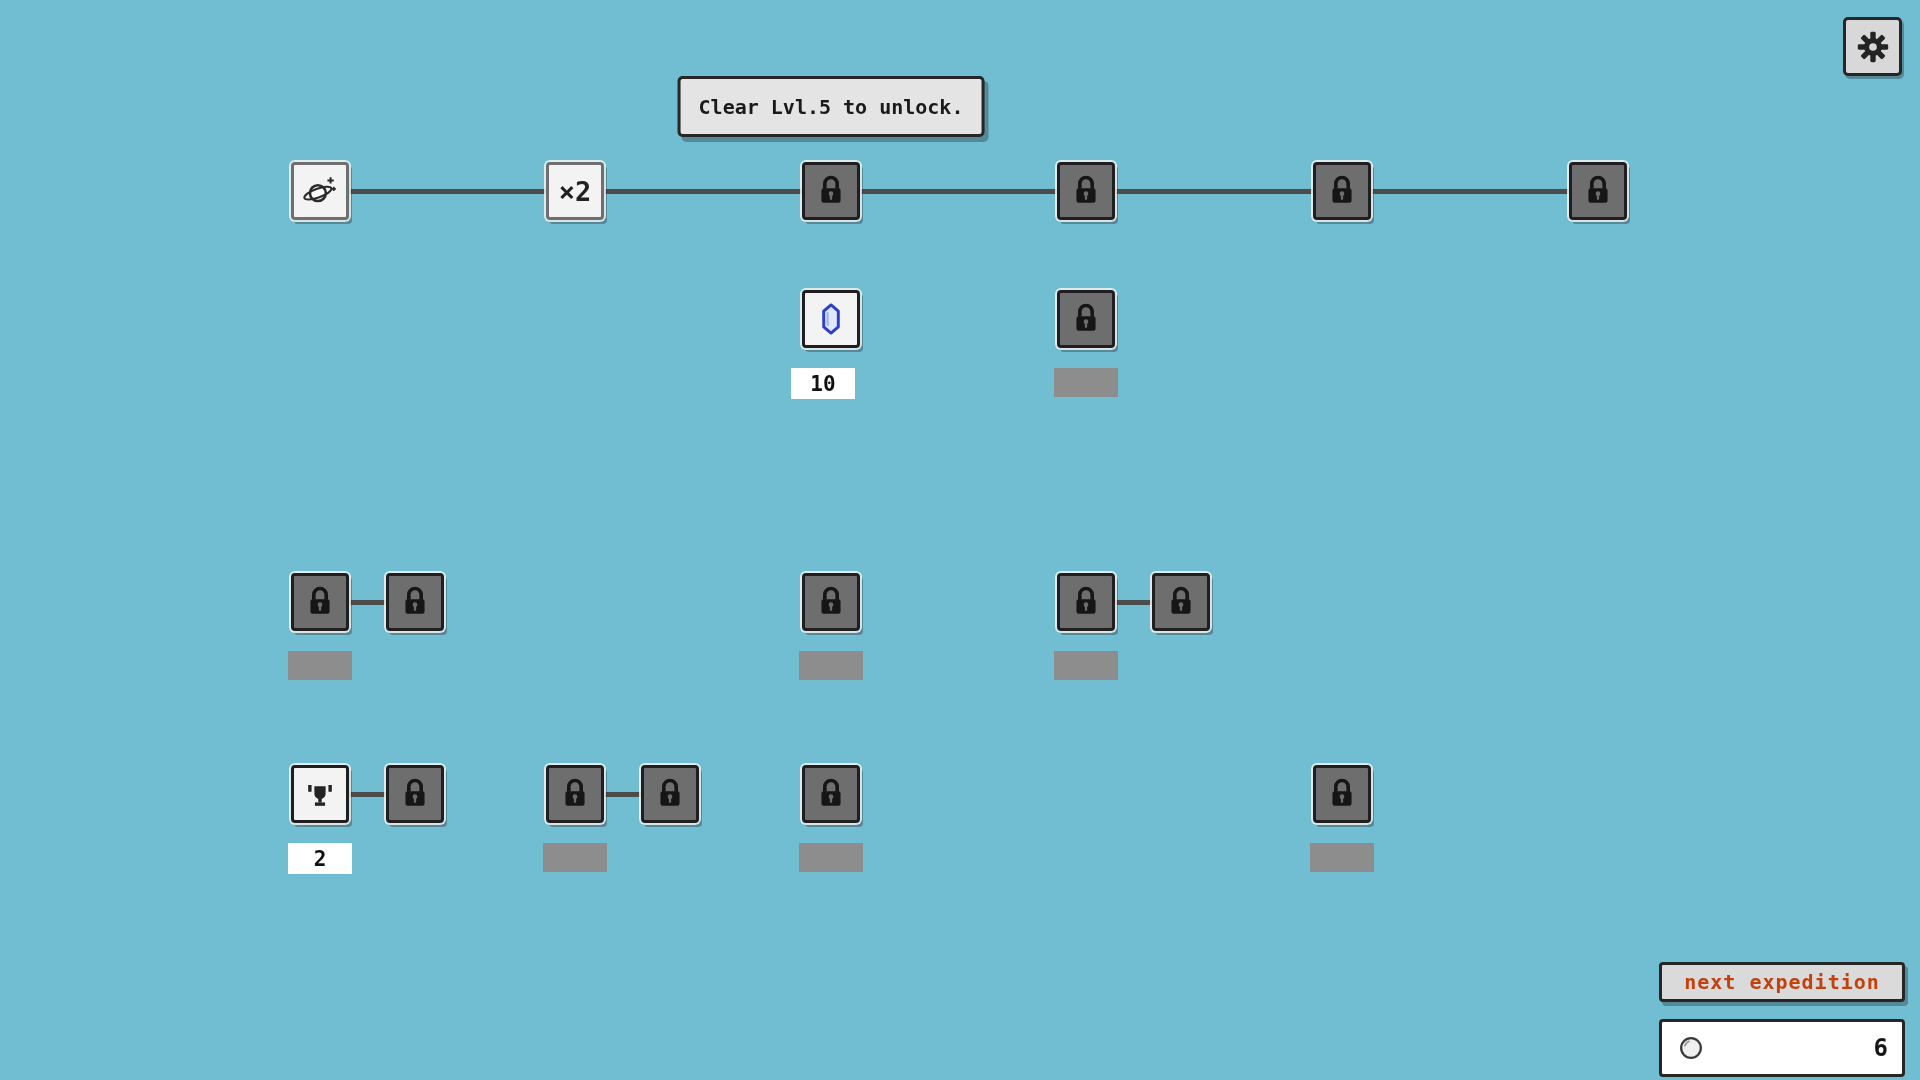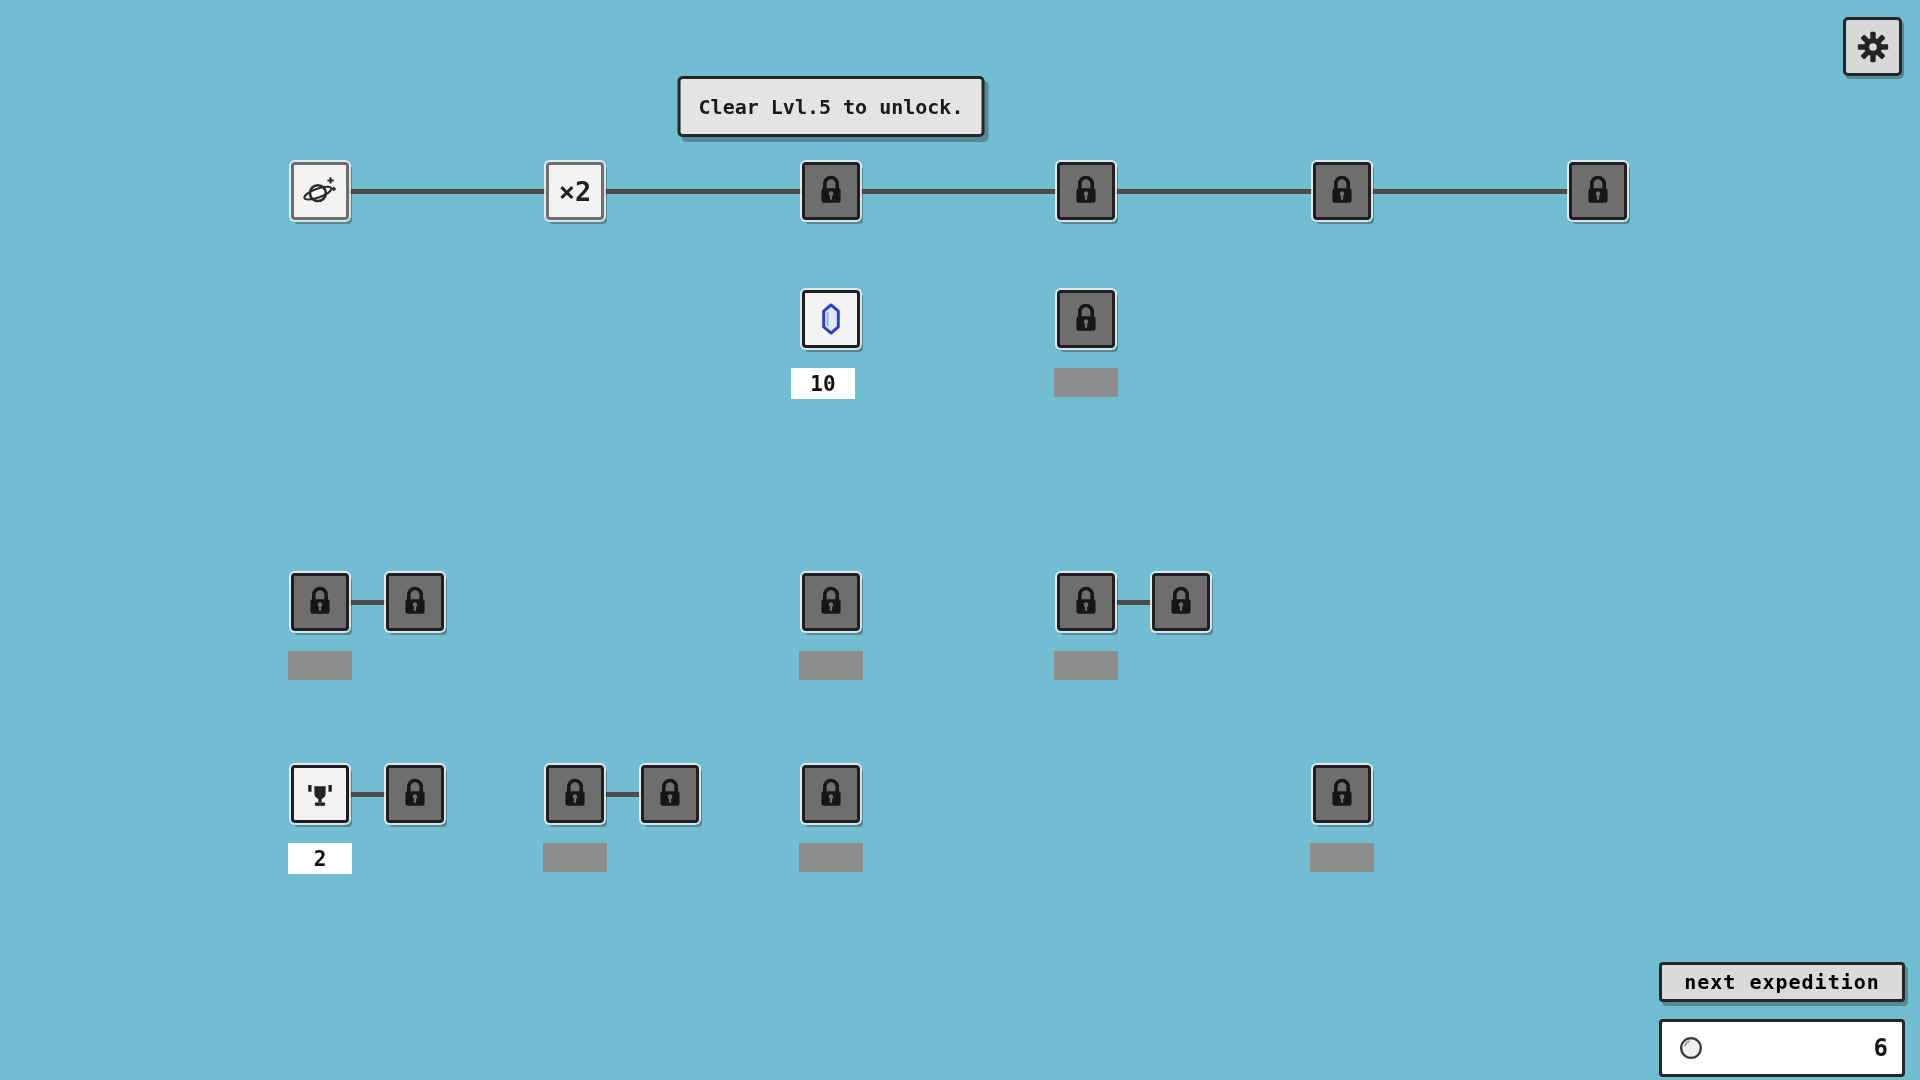--- a/index.html
+++ b/index.html
@@ -46,21 +46,21 @@
     position: absolute; left: 1843px; top: 17px; width: 59px; height: 59px;
     background: #d8d8d8; border: 3px solid #262626; border-radius: 5px;
     display: flex; align-items: center; justify-content: center;
     box-shadow: 2px 3px 0 rgba(25,25,25,0.32); cursor: pointer; z-index: 5;
   }
   .gear-btn svg { width: 36px; height: 36px; display: block; }
 
   .next-btn {
     position: absolute; left: 1659px; top: 962px; width: 246px; height: 40px;
     background: #dadada; border: 3px solid #262626; border-radius: 4px;
-    font-family: inherit; font-size: 20px; font-weight: bold; color: #000000;
+    font-family: inherit; font-size: 20px; font-weight: bold; color: #c2410c;
     letter-spacing: 1px; box-shadow: 3px 4px 0 rgba(25,25,25,0.32);
     cursor: pointer; z-index: 5;
   }
 
   .currency {
     position: absolute; left: 1659px; top: 1019px; width: 246px; height: 58px;
     background: #ffffff; border: 3px solid #262626; border-radius: 4px;
     display: flex; align-items: center; padding: 0 14px; z-index: 5;
   }
   .currency .icon { display: flex; }

